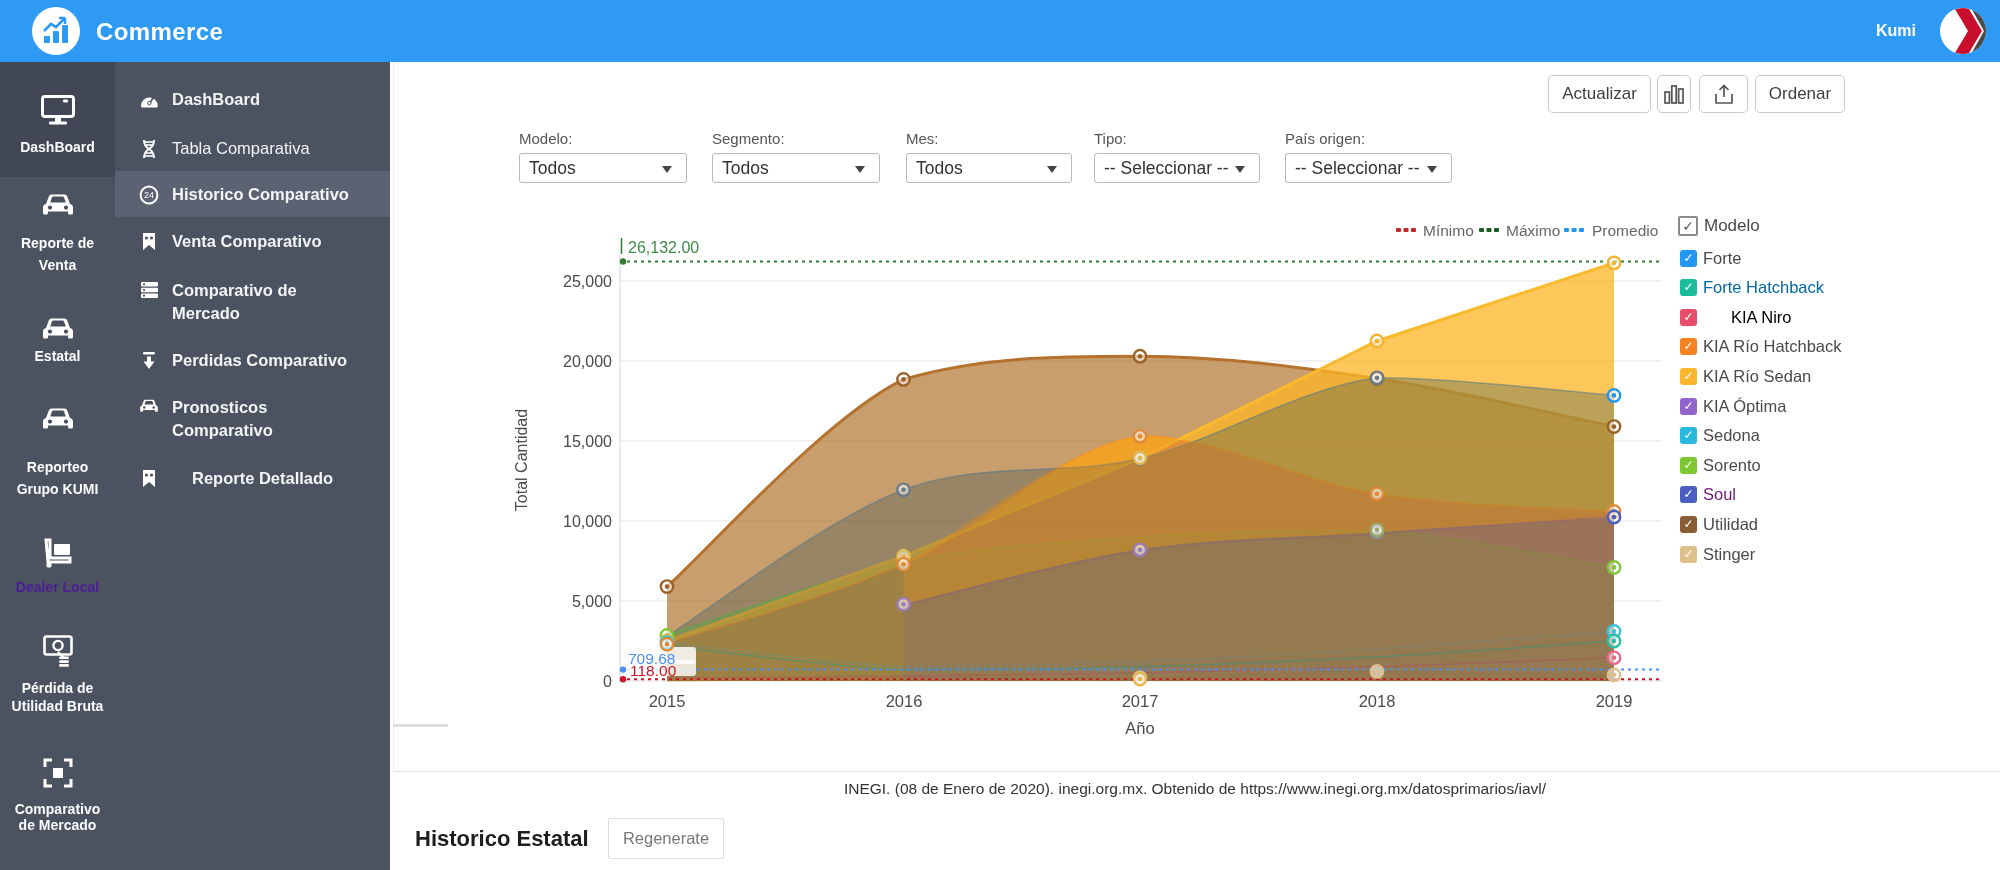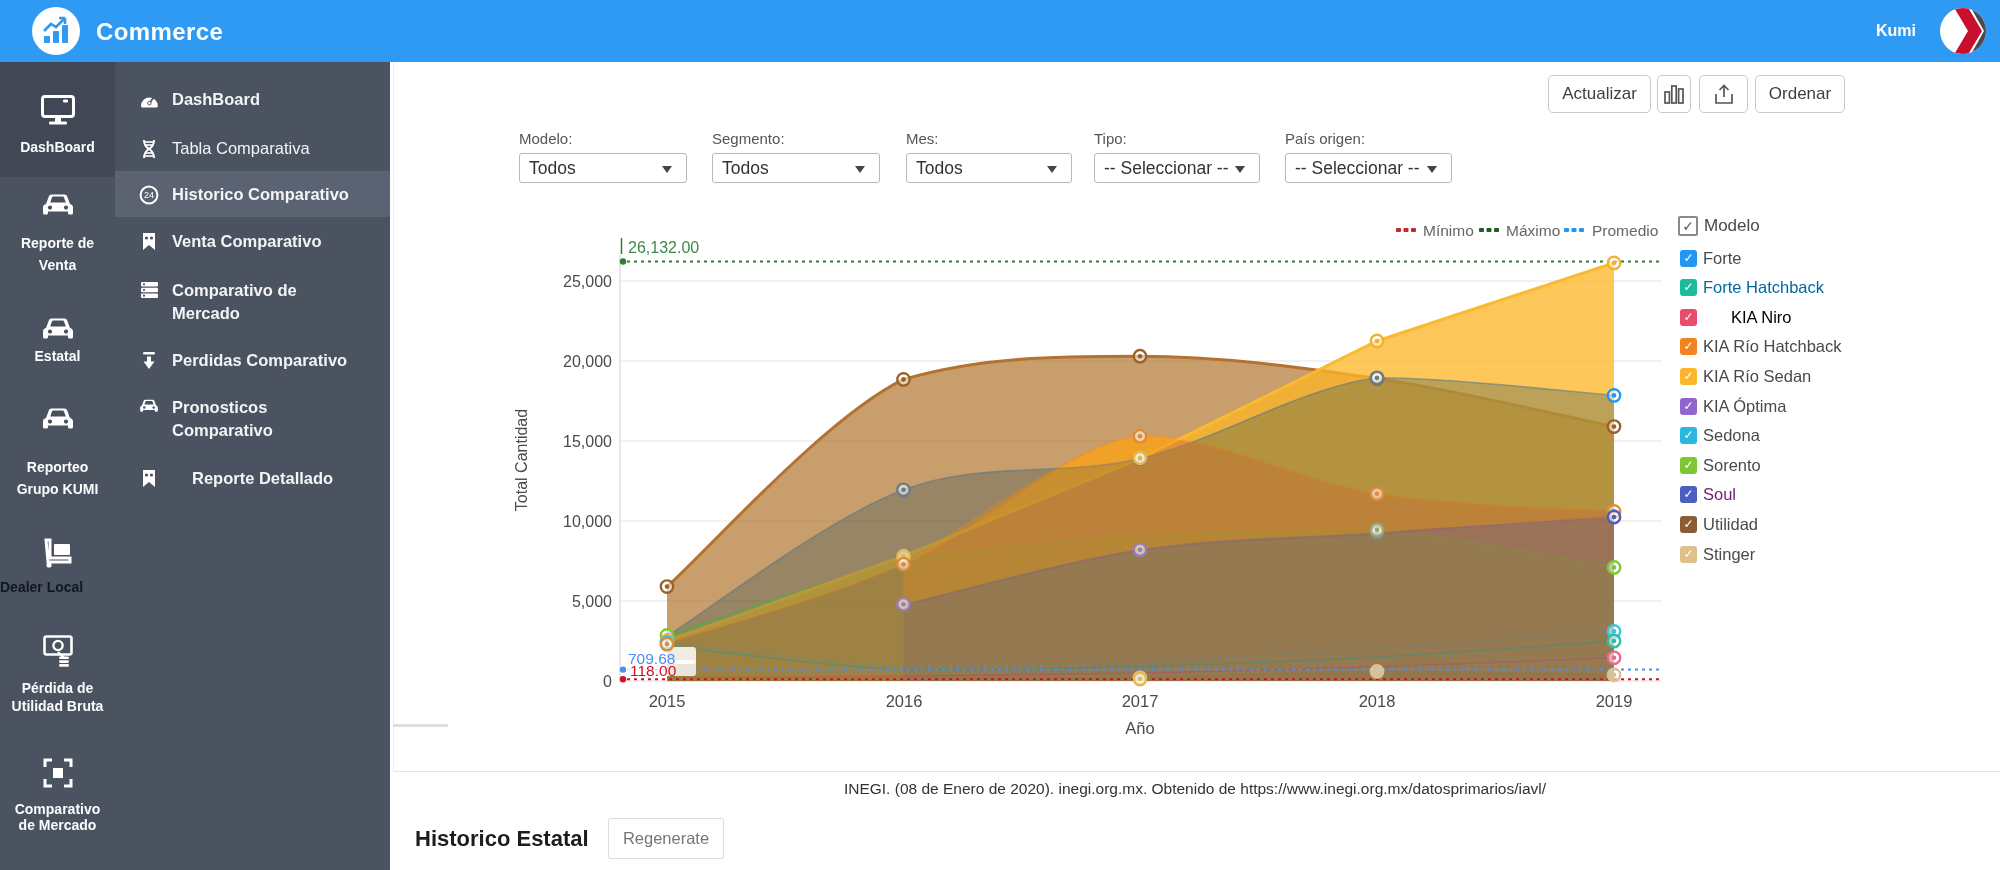--- a/index.html
+++ b/index.html
@@ -65,21 +65,21 @@
       <circle cx="25" cy="15.6" r="2.1" fill="#49505d"></circle>
       <path d="M9.2 10.6 L24.8 10.6 L23 5.4 Q22.7 4.6 21.8 4.6 L12.2 4.6 Q11.3 4.6 11 5.4 Z" fill="#49505d"></path>
     </svg></div>
 <div style="position:absolute;left:0;top:459px;width:115px;text-align:center;font-size:14px;font-weight:bold;color:#fbfcfd;">Reporteo</div>
 <div style="position:absolute;left:0;top:481px;width:115px;text-align:center;font-size:14px;font-weight:bold;color:#fbfcfd;">Grupo KUMI</div>
 <div style="position:absolute;left:0;top:538px;width:115px;text-align:center;"><svg width="32" height="30" viewBox="0 0 32 30">
       <path d="M4 2 L8 2 L8 20 L28 20 L28 24 L6 24 Z" fill="none" stroke="#fff" stroke-width="3"></path>
       <rect x="12" y="6" width="16" height="11" rx="1" fill="#fff"></rect>
       <circle cx="7" cy="27" r="2.6" fill="#fff"></circle>
     </svg></div>
-<div style="position:absolute;left:0;top:579px;width:115px;text-align:left;font-size:14px;font-weight:bold;color:#0f172a;">Dealer Local</div>
+<div style="position:absolute;left:0;top:579px;width:115px;text-align:center;font-size:14px;font-weight:bold;color:#4c1d95;">Dealer Local</div>
 <div style="position:absolute;left:0;top:635px;width:115px;text-align:center;"><svg width="30" height="32" viewBox="0 0 30 32">
       <rect x="1.5" y="1.5" width="27" height="18" rx="2" fill="none" stroke="#fff" stroke-width="2.6"></rect>
       <circle cx="15" cy="10.5" r="4.6" fill="none" stroke="#fff" stroke-width="2.4"></circle>
       <path d="M15 17 l5.5 5.5" stroke="#fff" stroke-width="2.4"></path>
       <g fill="#fff">
         <rect x="16" y="21.5" width="10" height="2.6" rx="1.3"></rect>
         <rect x="16" y="25.3" width="10" height="2.6" rx="1.3"></rect>
         <rect x="16" y="29.1" width="10" height="2.6" rx="1.3"></rect>
       </g>
     </svg></div>

